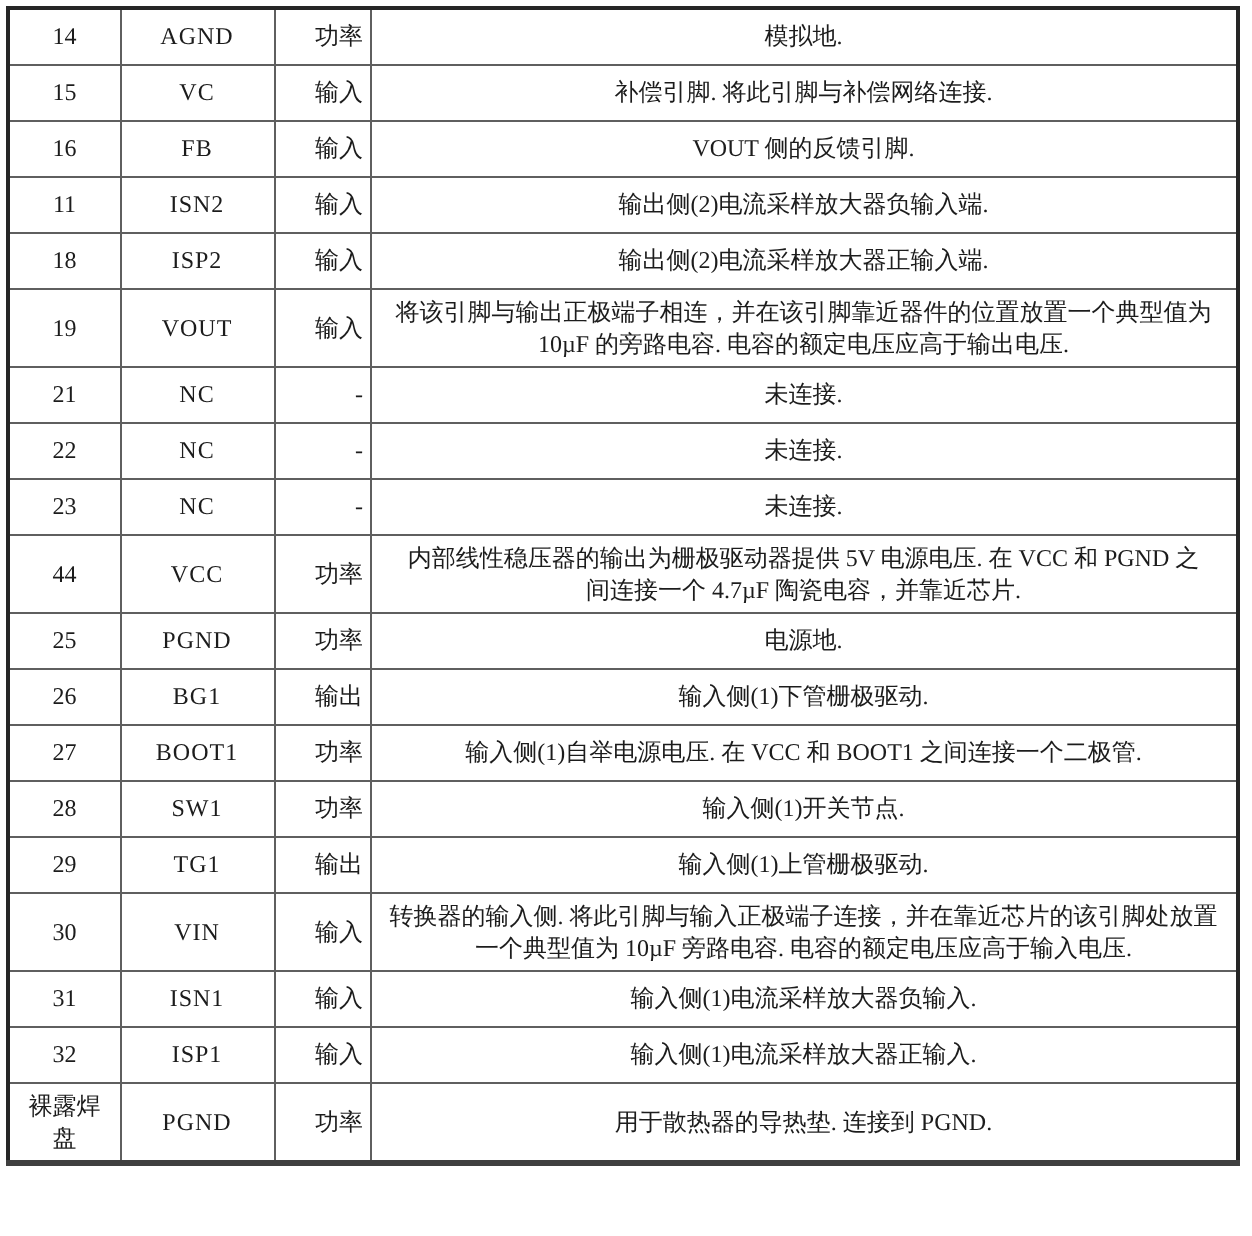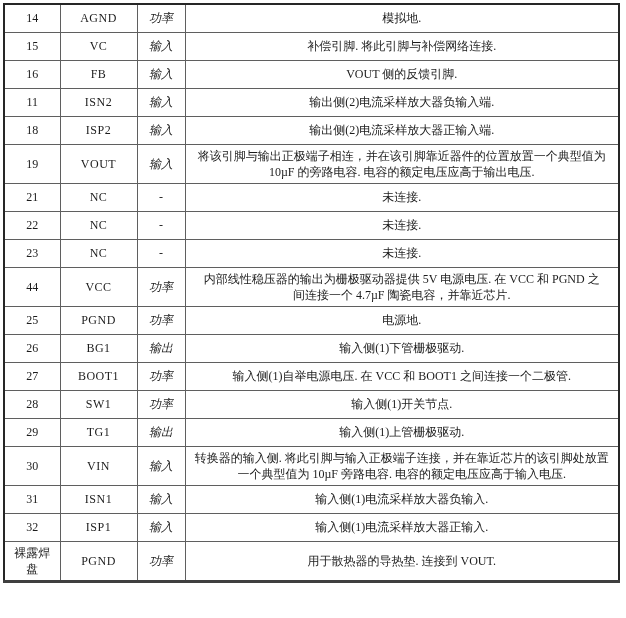--- a/index.html
+++ b/index.html
@@ -31,21 +31,21 @@
     white-space: pre-line;
     vertical-align: middle;
     padding: 3px 3px;
     overflow: hidden;
   }
   table.pin-table tr {
     height: 28px;
   }
   td.c-pin  { text-align: center; }
   td.c-name { text-align: center; letter-spacing: 0.5px; }
-  td.c-type { text-align: center; font-style: italic; }
+  td.c-type { text-align: right; }
   td.c-desc { text-align: center; padding-left: 7px; padding-right: 6px; }
 </style>
 </head>
 <body>
 
 <div class="page">
   <table class="pin-table">
     <colgroup>
       <col style="width:56px">
       <col style="width:77px">
@@ -181,17 +181,17 @@
     <td class="c-name">ISP1</td>
     <td class="c-type">输入</td>
     <td class="c-desc">输入侧(1)电流采样放大器正输入.</td>
   </tr>
 
   <tr>
     <td class="c-pin">裸露焊
 盘</td>
     <td class="c-name">PGND</td>
     <td class="c-type">功率</td>
-    <td class="c-desc">用于散热器的导热垫. 连接到 VOUT.</td>
+    <td class="c-desc">用于散热器的导热垫. 连接到 PGND.</td>
   </tr>
 </tbody>
   </table>
 </div>
 
 </body></html>

